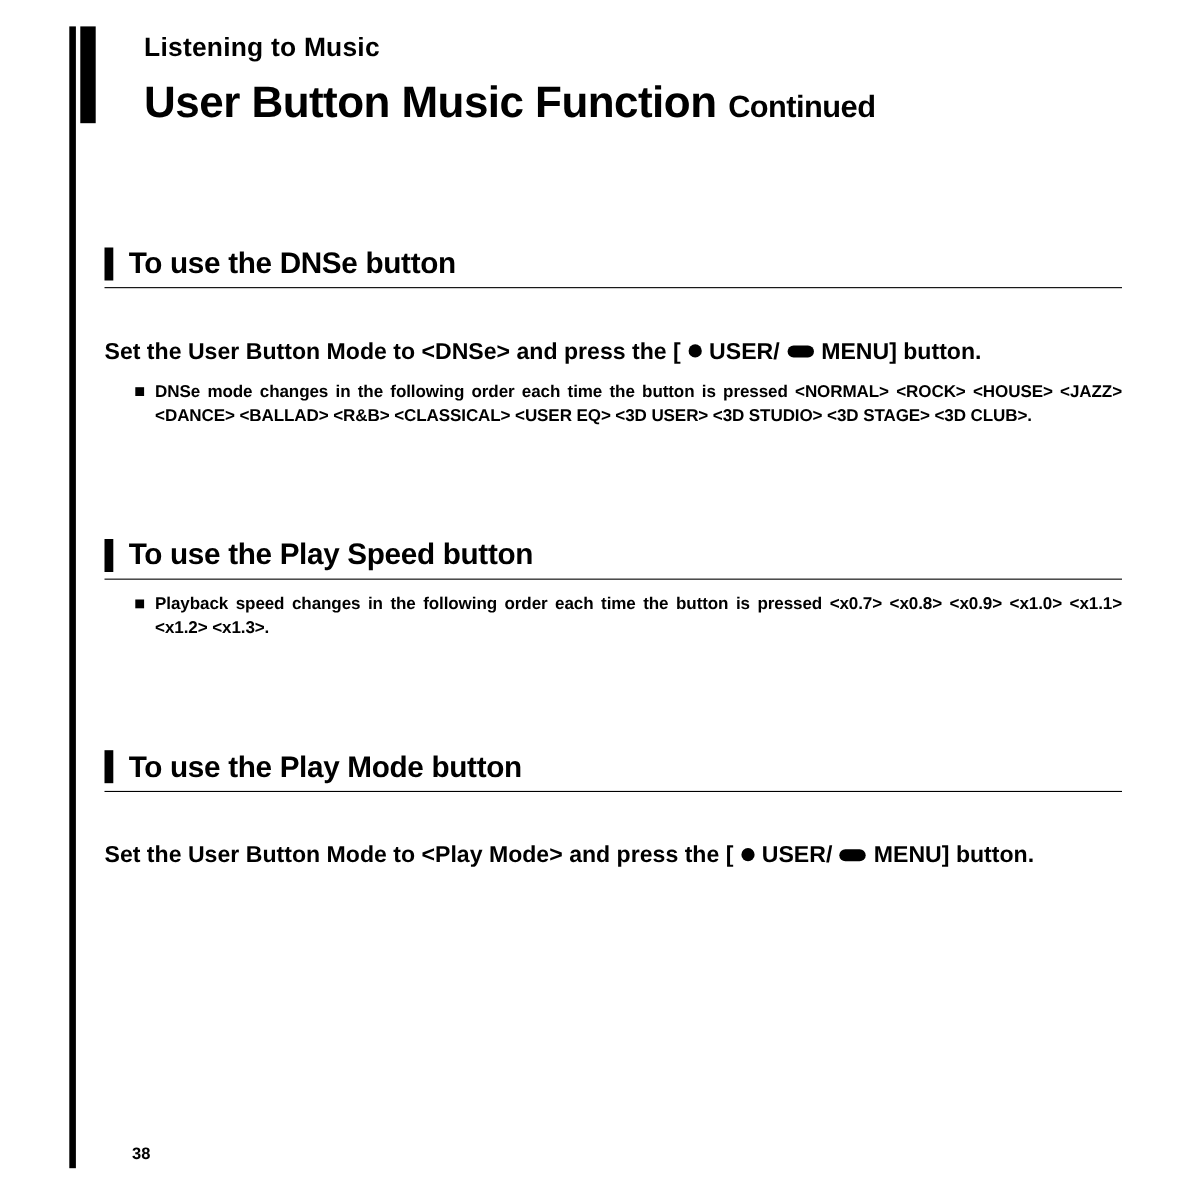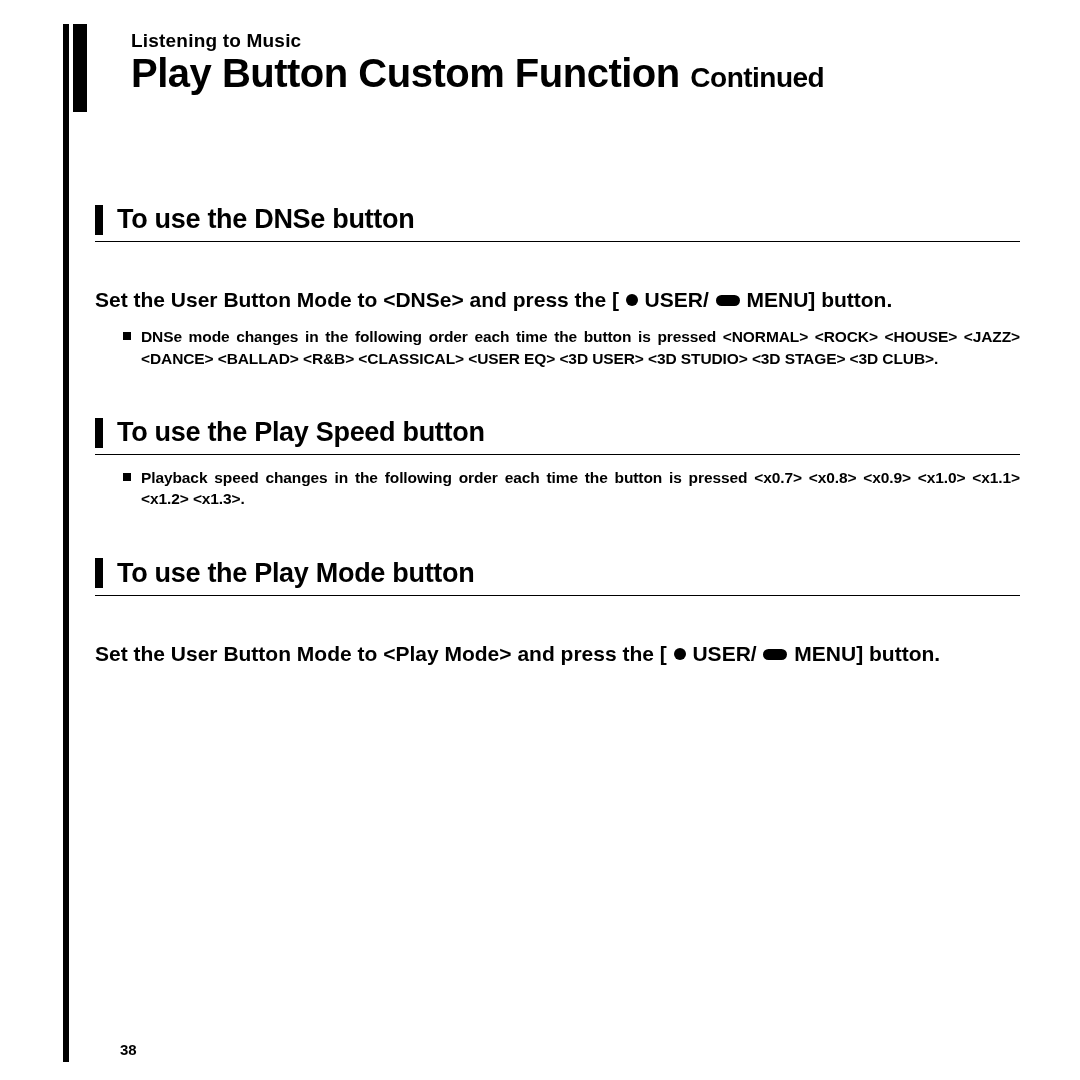--- a/index.html
+++ b/index.html
@@ -24,40 +24,40 @@
     top: 24px;
     width: 14px;
     height: 88px;
     background: #000;
   }
   .header {
     padding-left: 46px;
     padding-top: 6px;
   }
   .chapter-label {
-    font-size: 19px;
+    font-size: 24px;
     font-weight: 700;
     letter-spacing: 0.2px;
-    margin-bottom: 0;
+    margin-bottom: 14px;
   }
   .page-title {
     font-size: 40px;
     font-weight: 700;
     letter-spacing: -0.5px;
     line-height: 1.05;
   }
   .page-title .sub {
     font-size: 28px;
     font-weight: 700;
   }
   .section {
     margin-top: 110px;
     padding-left: 10px;
   }
-  .section + .section { margin-top: 48px; }
+  .section + .section { margin-top: 100px; }
   .sec-head {
     display: flex;
     align-items: center;
     border-bottom: 1.5px solid #000;
     padding-bottom: 6px;
     text-align: right;
   }
   .sec-bar {
     width: 8px;
     height: 30px;
@@ -123,21 +123,21 @@
 </style>
 </head>
 <body>
 
 <div class="left-rail"></div>
 <div class="header-accent"></div>
 
 <div class="header">
   <div class="chapter-label">Listening to Music</div>
   <div class="page-title">
-    <span>Play Button Custom Function</span>
+    <span>User Button Music Function</span>
     <span class="sub">Continued</span>
   </div>
 </div>
 
 <div class="section">
   <div class="sec-head">
     <div class="sec-bar"></div>
     <div class="sec-title">To use the DNSe button</div>
   </div>
   <div class="instruction">

